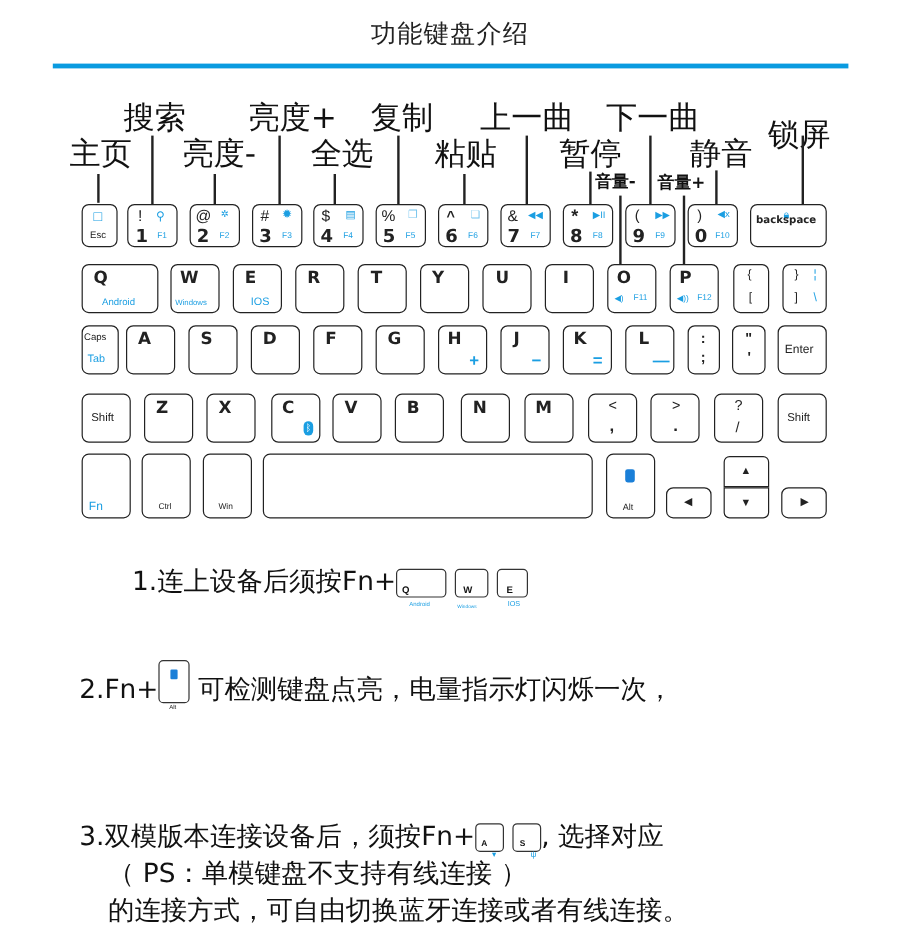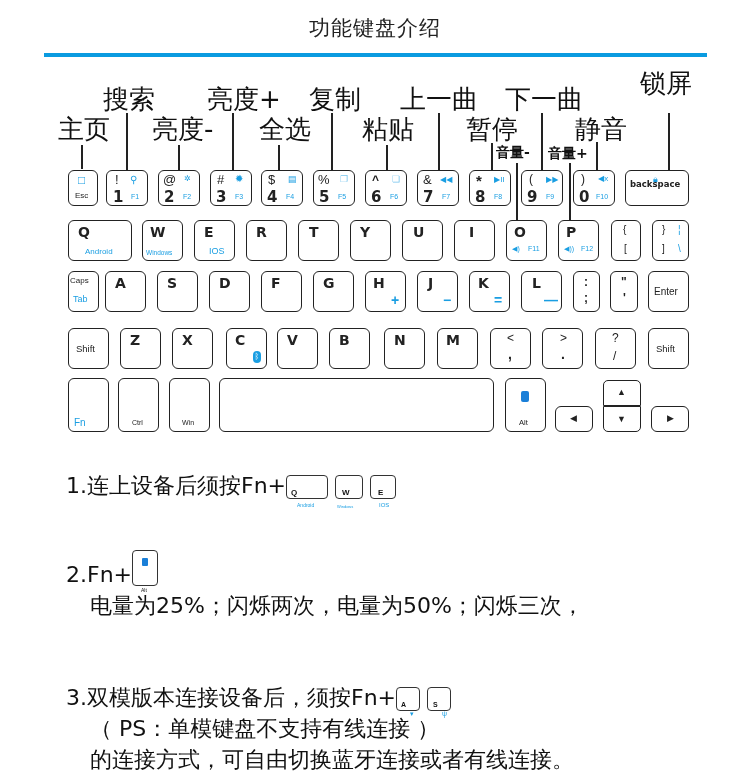--- a/index.html
+++ b/index.html
@@ -22,21 +22,21 @@
 <body>
 
 <div class="title">功能键盘介绍</div>
 <div class="divider"></div>
 
 <div class="label" style="left:103px;top:86px;">搜索</div>
 <div class="label" style="left:207px;top:86px;">亮度+</div>
 <div class="label" style="left:309px;top:86px;">复制</div>
 <div class="label" style="left:400px;top:86px;">上一曲</div>
 <div class="label" style="left:505px;top:86px;">下一曲</div>
-<div class="label" style="left:640px;top:70px;">锁屏</div>
+<div class="label" style="left:640px;top:100px;">锁屏</div>
 
 <div class="label" style="left:58px;top:116px;">主页</div>
 <div class="label" style="left:152px;top:116px;">亮度-</div>
 <div class="label" style="left:259px;top:116px;">全选</div>
 <div class="label" style="left:362px;top:116px;">粘贴</div>
 <div class="label" style="left:466px;top:116px;">暂停</div>
 <div class="label" style="left:575px;top:116px;">静音</div>
 
 <div class="label sm" style="left:496px;top:145px;">音量-</div>
 <div class="label sm" style="left:548px;top:146px;">音量+</div>
@@ -293,29 +293,29 @@
 <div class="key" style="left:603px;top:406px;width:38px;height:26px;border-radius:0 0 5px 5px;">
   <span class="k-small" style="left:13px;top:7px;font-size:9px;">▼</span>
 </div>
 <div class="key" style="left:555px;top:406px;width:38px;height:26px;">
   <span class="k-small" style="left:14px;top:6px;font-size:9px;">◀</span>
 </div>
 <div class="key" style="left:651px;top:406px;width:38px;height:26px;">
   <span class="k-small" style="left:15px;top:6px;font-size:9px;">▶</span>
 </div>
 
-<div class="para" style="top:470px;">
+<div class="para" style="top:470px;margin-left:44px;">
   <span>1.连上设备后须按Fn+</span><span class="ikey" style="width:42px;height:24px;"><span style="left:4px;top:1px;font-size:8px;font-weight:bold;">Q</span><span style="left:10px;top:14px;font-size:5px;color:#1a9ee2;">Android</span></span>
   <span class="ikey" style="width:28px;height:24px;"><span style="left:6px;top:1px;font-size:8px;font-weight:bold;">W</span><span style="left:1px;top:15px;font-size:4px;color:#1a9ee2;">Windows</span></span>
   <span class="ikey" style="width:26px;height:24px;"><span style="left:7px;top:1px;font-size:8px;font-weight:bold;">E</span><span style="left:8px;top:14px;font-size:6px;color:#1a9ee2;">IOS</span></span>
 </div>
 
 <div class="para" style="top:550px;">
   <span>2.Fn+</span><span class="ikey" style="width:26px;height:36px;vertical-align:-4px;"><span style="left:9px;top:7px;width:6px;height:8px;background:#1a7fd8;border-radius:1px;"></span><span style="left:8px;top:24px;font-size:5px;">Alt</span></span>
-  <span class="indent">电量为25%；闪烁两次，电量为50%；闪烁三次，</span>
+  <span>可检测键盘点亮，电量指示灯闪烁一次，</span>
 </div>
 
 <div class="para" style="top:682px;">
   <span>3.双模版本连接设备后，须按Fn+</span><span class="ikey" style="width:24px;height:24px;"><span style="left:4px;top:1px;font-size:7px;font-weight:bold;">A</span><span style="left:13px;top:10px;font-size:7px;color:#1a9ee2;">▾</span></span>
-  <span class="ikey" style="width:24px;height:24px;"><span style="left:5px;top:1px;font-size:7px;font-weight:bold;">S</span><span style="left:14px;top:10px;font-size:7px;color:#1a9ee2;">ψ</span></span>
+  <span class="ikey" style="width:24px;height:24px;"><span style="left:5px;top:1px;font-size:7px;font-weight:bold;">S</span><span style="left:14px;top:10px;font-size:7px;color:#1a9ee2;">ψ</span></span><span>, 选择对应</span>
   <span class="indent">（ PS：单模键盘不支持有线连接 ）</span>
   <span class="indent">的连接方式，可自由切换蓝牙连接或者有线连接。</span>
 </div>
 
 </body></html>

